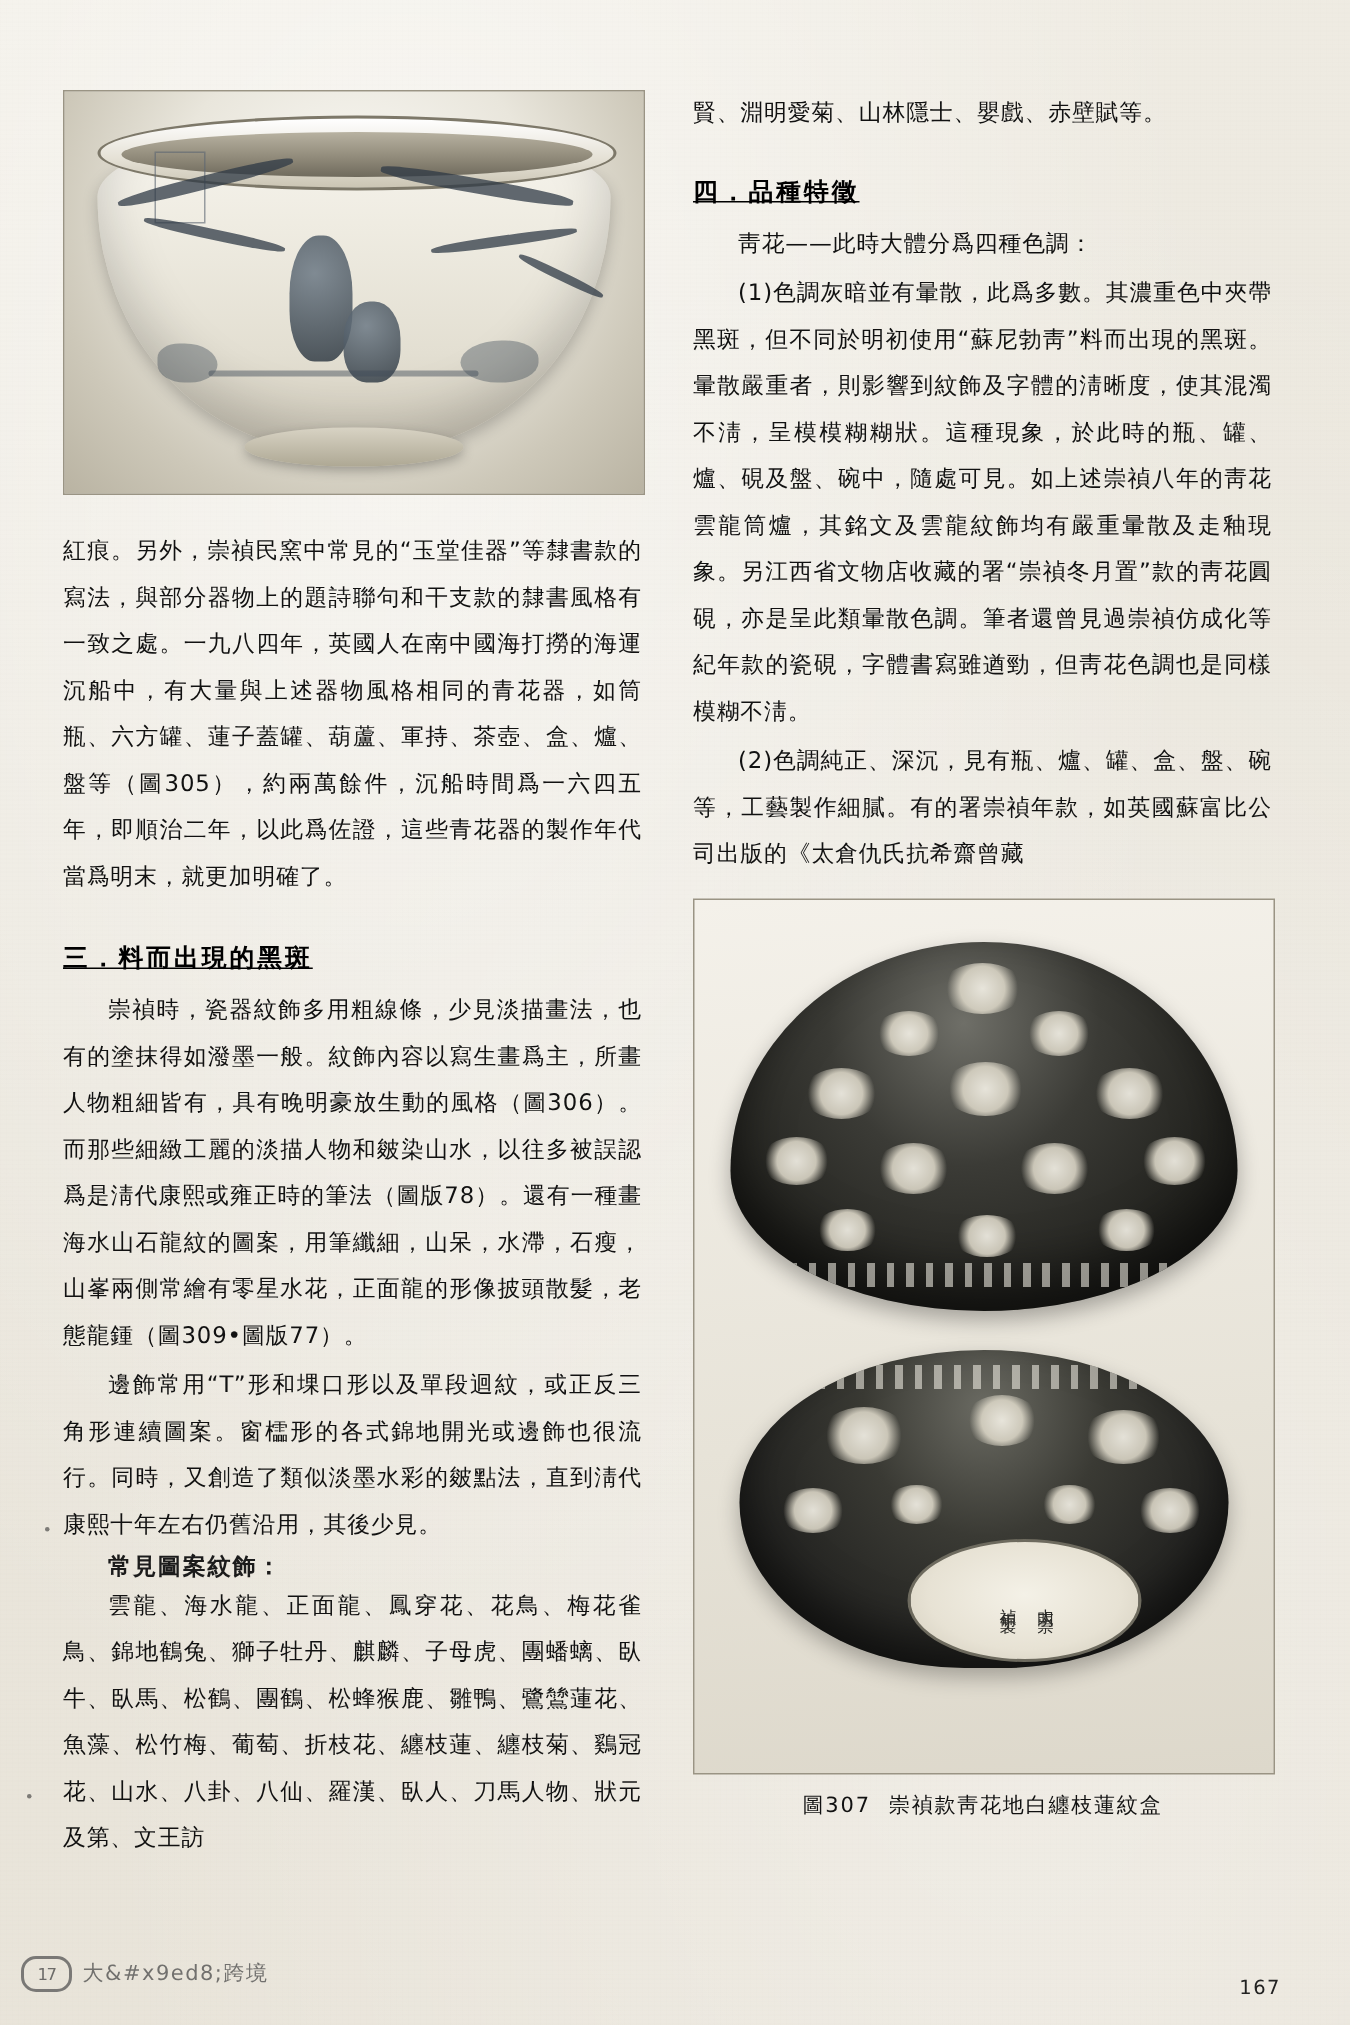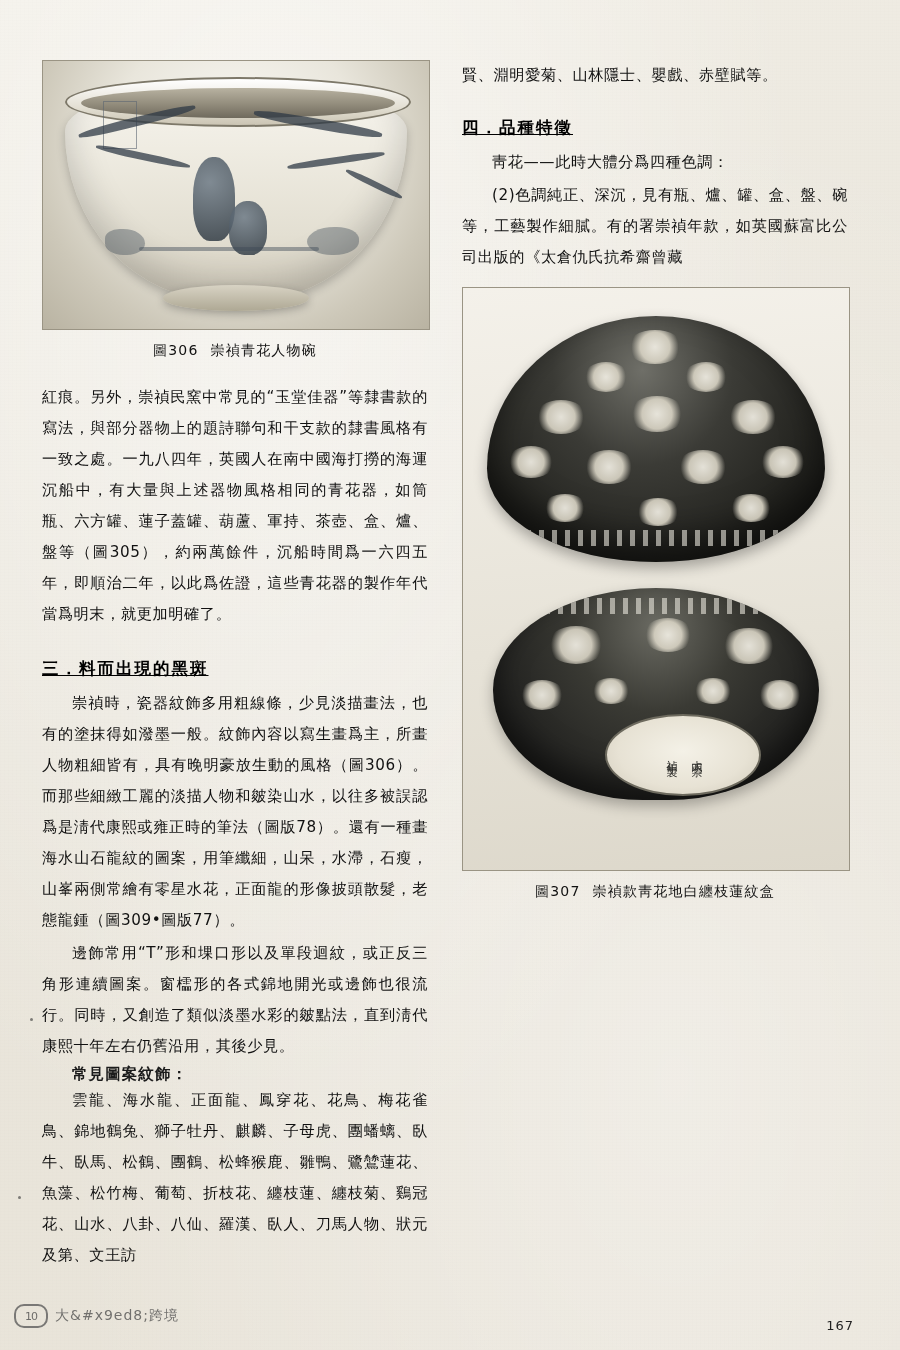--- a/index.html
+++ b/index.html
@@ -286,23 +286,20 @@
         <div class="branch" style="left:210px;top:58px;width:130px;height:10px;transform:rotate(10deg);"></div>
         <div class="branch" style="left:244px;top:96px;width:98px;height:7px;transform:rotate(-8deg);"></div>
         <div class="branch" style="left:300px;top:120px;width:62px;height:6px;transform:rotate(26deg);"></div>
         <div class="figure-person" style="left:150px;top:96px;width:42px;height:84px;"></div>
         <div class="figure-person" style="left:186px;top:140px;width:38px;height:54px;"></div>
         <div class="ink" style="left:96px;top:186px;width:180px;height:4px;border-radius:3px;opacity:.45;"></div>
         <div class="ink" style="left:62px;top:168px;width:40px;height:26px;border-radius:40% 60% 50% 50%;opacity:.4;"></div>
         <div class="ink" style="left:264px;top:166px;width:52px;height:28px;border-radius:55% 45% 50% 50%;opacity:.4;"></div>
         <div class="bowl-foot"></div>
       </div>
-      <figcaption class="fig-caption">
-        <span class="num">圖306</span><span>崇禎青花人物碗</span>
-      </figcaption>
     </figure>
 
     <p class="para" style="margin-top:22px;">紅痕。另外，崇禎民窯中常見的“玉堂佳器”等隸書款的寫法，與部分器物上的題詩聯句和干支款的隸書風格有一致之處。一九八四年，英國人在南中國海打撈的海運沉船中，有大量與上述器物風格相同的青花器，如筒瓶、六方罐、蓮子蓋罐、葫蘆、軍持、茶壺、盒、爐、盤等（圖305），約兩萬餘件，沉船時間爲一六四五年，即順治二年，以此爲佐證，這些青花器的製作年代當爲明末，就更加明確了。</p>
 
     <div class="section-gap"></div>
 
     <h2 class="heading">三．料而出現的黑斑</h2>
 
     <p class="para indent2">崇禎時，瓷器紋飾多用粗線條，少見淡描畫法，也有的塗抹得如潑墨一般。紋飾內容以寫生畫爲主，所畫人物粗細皆有，具有晚明豪放生動的風格（圖306）。而那些細緻工麗的淡描人物和皴染山水，以往多被誤認爲是淸代康熙或雍正時的筆法（圖版78）。還有一種畫海水山石龍紋的圖案，用筆纖細，山呆，水滯，石瘦，山峯兩側常繪有零星水花，正面龍的形像披頭散髮，老態龍鍾（圖309•圖版77）。</p>
     <p class="para indent2">邊飾常用“T”形和堁口形以及單段迴紋，或正反三角形連續圖案。窗櫺形的各式錦地開光或邊飾也很流行。同時，又創造了類似淡墨水彩的皴點法，直到淸代康熙十年左右仍舊沿用，其後少見。</p>
@@ -314,20 +311,21 @@
 
   <div class="col col-right">
 
     <p class="para">賢、淵明愛菊、山林隱士、嬰戲、赤壁賦等。</p>
 
     <div style="height:24px;"></div>
 
     <h2 class="heading">四．品種特徵</h2>
 
     <p class="para indent2">靑花——此時大體分爲四種色調：</p>
+    <p class="para indent2">(1)色調灰暗並有暈散，此爲多數。其濃重色中夾帶黑斑，但不同於明初使用“蘇尼勃靑”料而出現的黑斑。暈散嚴重者，則影響到紋飾及字體的淸晰度，使其混濁不淸，呈模模糊糊狀。這種現象，於此時的瓶、罐、爐、硯及盤、碗中，隨處可見。如上述崇禎八年的靑花雲龍筒爐，其銘文及雲龍紋飾均有嚴重暈散及走釉現象。另江西省文物店收藏的署“崇禎冬月置”款的靑花圓硯，亦是呈此類暈散色調。筆者還曾見過崇禎仿成化等紀年款的瓷硯，字體書寫雖遒勁，但靑花色調也是同樣模糊不淸。</p>
     <p class="para indent2">(2)色調純正、深沉，見有瓶、爐、罐、盒、盤、碗等，工藝製作細膩。有的署崇禎年款，如英國蘇富比公司出版的《太倉仇氏抗希齋曾藏</p>
 
     <figure class="figure" style="margin-top:14px;">
       <div class="photo photo-box">
 
         <div class="lid">
           <div class="floret" style="left:140px;top:14px;width:56px;height:34px;"></div>
           <div class="floret" style="left:96px;top:46px;width:46px;height:30px;"></div>
           <div class="floret" style="left:196px;top:46px;width:46px;height:30px;"></div>
           <div class="floret" style="left:48px;top:84px;width:52px;height:34px;"></div>
@@ -363,16 +361,16 @@
       </figcaption>
     </figure>
   </div>
 
   <div class="dot-mark" style="left:30px; top:1018px;"></div>
   <div class="dot-mark" style="left:18px; top:1196px;"></div>
 
   <div class="page-number">167</div>
 
   <div class="watermark">
-    <span class="wm-logo">10</span>
+    <span class="wm-logo">17</span>
     <span class="wm-text">大&amp;#x9ed8;跨境</span>
   </div>
 </div>
 
 </body></html>

